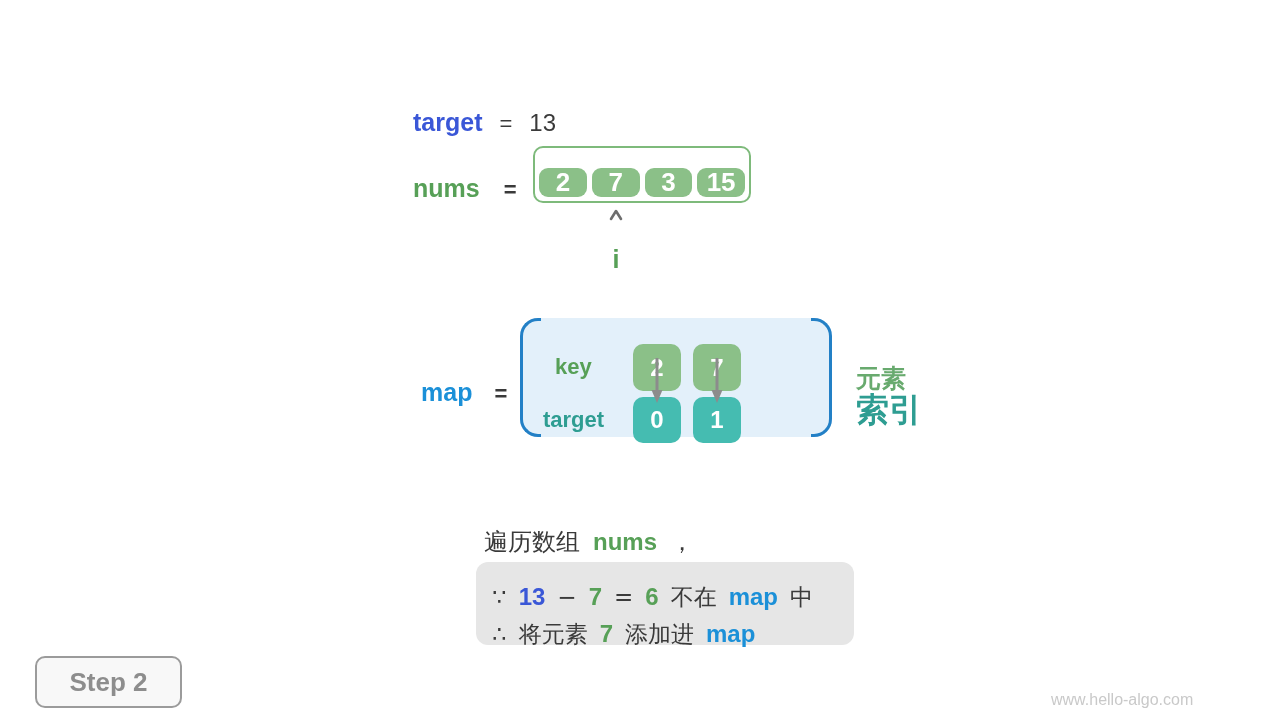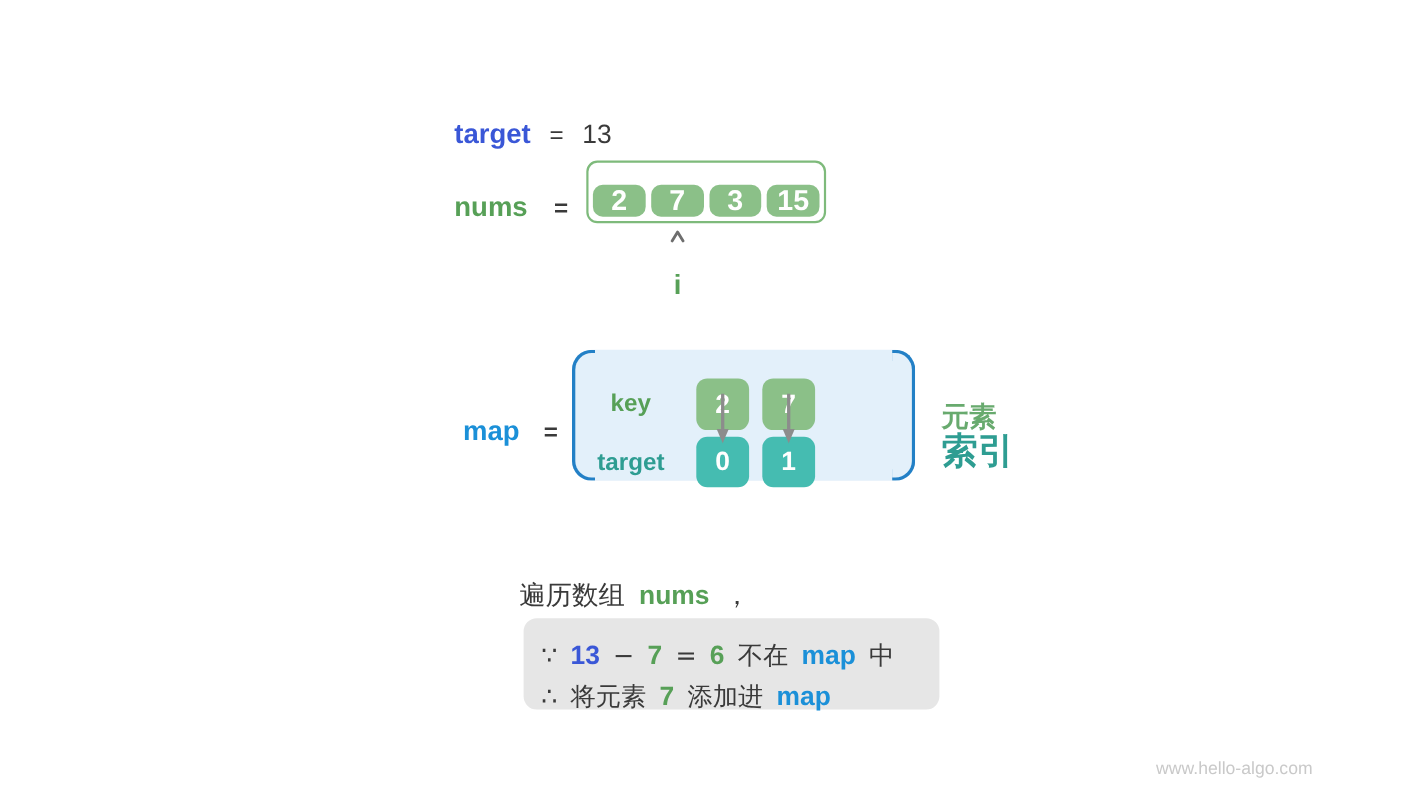--- a/index.html
+++ b/index.html
@@ -84,21 +84,21 @@
   .val-cell { top:63px; height:46px; background:var(--teal-cell); }
   .col-0 { left:113px; } .col-1 { left:173px; }
 
   .kv-arrow { position:absolute; top:38px; z-index:2; }
   .kv-arrow.a0 { left:129px; } .kv-arrow.a1 { left:189px; }
 
   .element-label { left:856px; top:338px; color:var(--green-label); font-weight:bold; font-size:25px;margin-top:24px; }
   .index-label   { left:856px; top:388px; color:var(--teal-text);  font-weight:bold; font-size:33px; }
 
   
-  .caption-row { left:472px; top:512px; gap:13px; color:var(--dark); font-size:24px; }
+  .caption-row { left:484px; top:512px; gap:13px; color:var(--dark); font-size:24px; }
   .caption-code { color:var(--green-text); font-weight:bold; font-size:24px; }
 
   .note-box {
     left:476px; top:562px; width:378px; height:83px;
     background:var(--gray-box); border-radius:12px;
     padding:5px 0 0 16px;
   }
   .note-line { display:flex; align-items:baseline; gap:12px;
     height:37px; font-size:23px; color:var(--dark); }
   .tok-indigo { color:var(--indigo); font-weight:bold; font-size:24px; }
@@ -190,16 +190,19 @@
     </div>
     <div class="note-line">
       <span class="tok-dark">∴</span>
       <span class="tok-dark">将元素</span>
       <span class="mono tok-green">7</span>
       <span class="tok-dark">添加进</span>
       <span class="mono tok-cyan">map</span>
     </div>
   </div>
 
+  <div class="abs mono step-box">
+    <span>Step 2</span>
+  </div>
 
   <div class="abs mono watermark">www.hello-algo.com</div>
 
 </div>
 
 </body></html>

